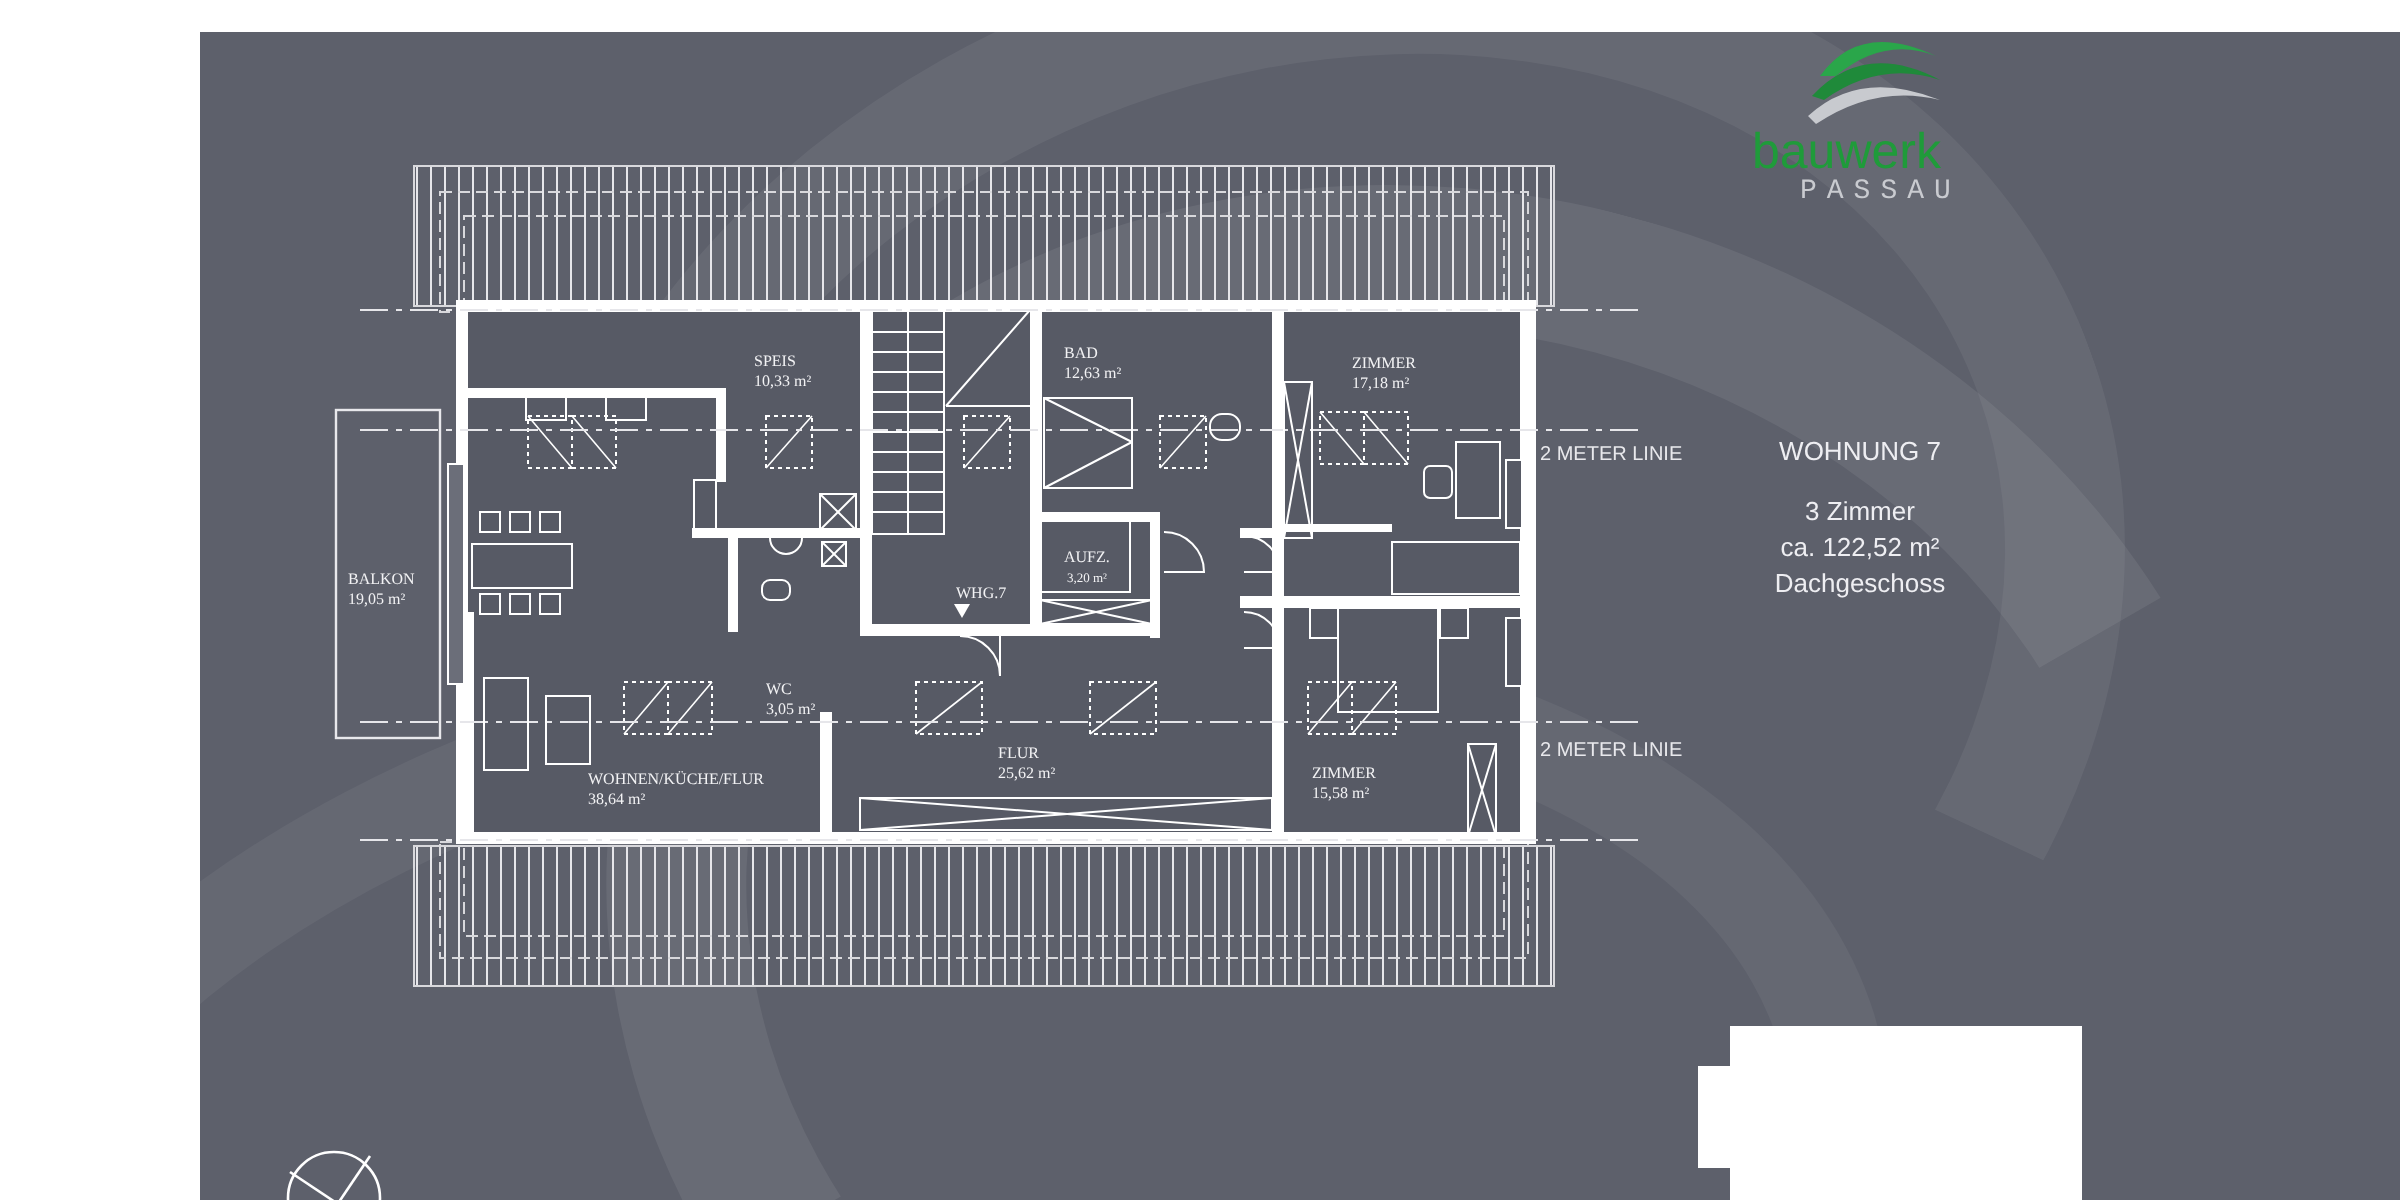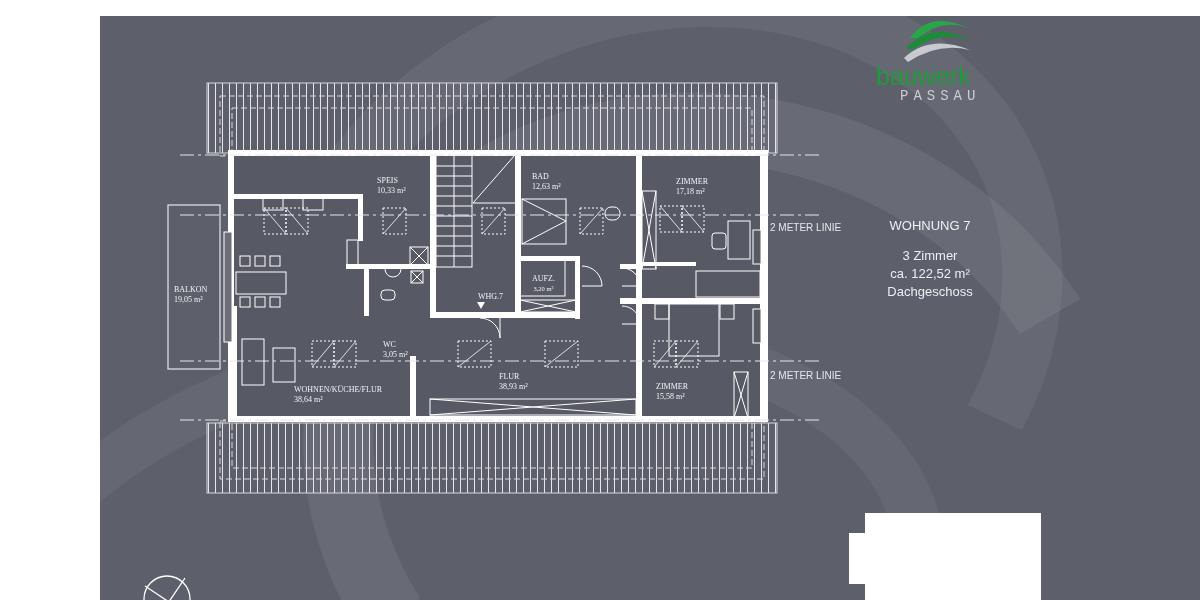--- a/index.html
+++ b/index.html
@@ -205,21 +205,21 @@
     </g>
   </svg>
 
   <div class="txt" style="left:277px;top:160px;"><span>SPEIS</span><br><span>10,33 m²</span></div>
   <div class="txt" style="left:432px;top:156px;"><span>BAD</span><br><span>12,63 m²</span></div>
   <div class="txt" style="left:576px;top:161px;"><span>ZIMMER</span><br><span>17,18 m²</span></div>
   <div class="txt" style="left:74px;top:269px;"><span>BALKON</span><br><span>19,05 m²</span></div>
   <div class="txt" style="left:283px;top:276px;margin-top:48px;"><span>WC</span><br><span>3,05 m²</span></div>
   <div class="txt" style="left:432px;top:258px;font-size:8px;text-align:center;"><span>AUFZ.</span><br><span style="font-size:6.5px">3,20 m²</span></div>
   <div class="txt" style="left:194px;top:369px;"><span>WOHNEN/KÜCHE/FLUR</span><br><span>38,64 m²</span></div>
-  <div class="txt" style="left:399px;top:356px;"><span>FLUR</span><br><span>38,93 m²</span></div>
+  <div class="txt" style="left:399px;top:356px;"><span>FLUR</span><br><span>25,62 m²</span></div>
   <div class="txt" style="left:556px;top:366px;"><span>ZIMMER</span><br><span>15,58 m²</span></div>
 
   <div class="txt" style="left:378px;top:276px;">WHG.7</div>
 
   <div class="meter" style="left:670px;top:206px;">2 METER LINIE</div>
   <div class="meter" style="left:670px;top:354px;">2 METER LINIE</div>
 
   <div class="info">
     <div class="h">WOHNUNG 7</div>
     <div class="l">3 Zimmer</div>

